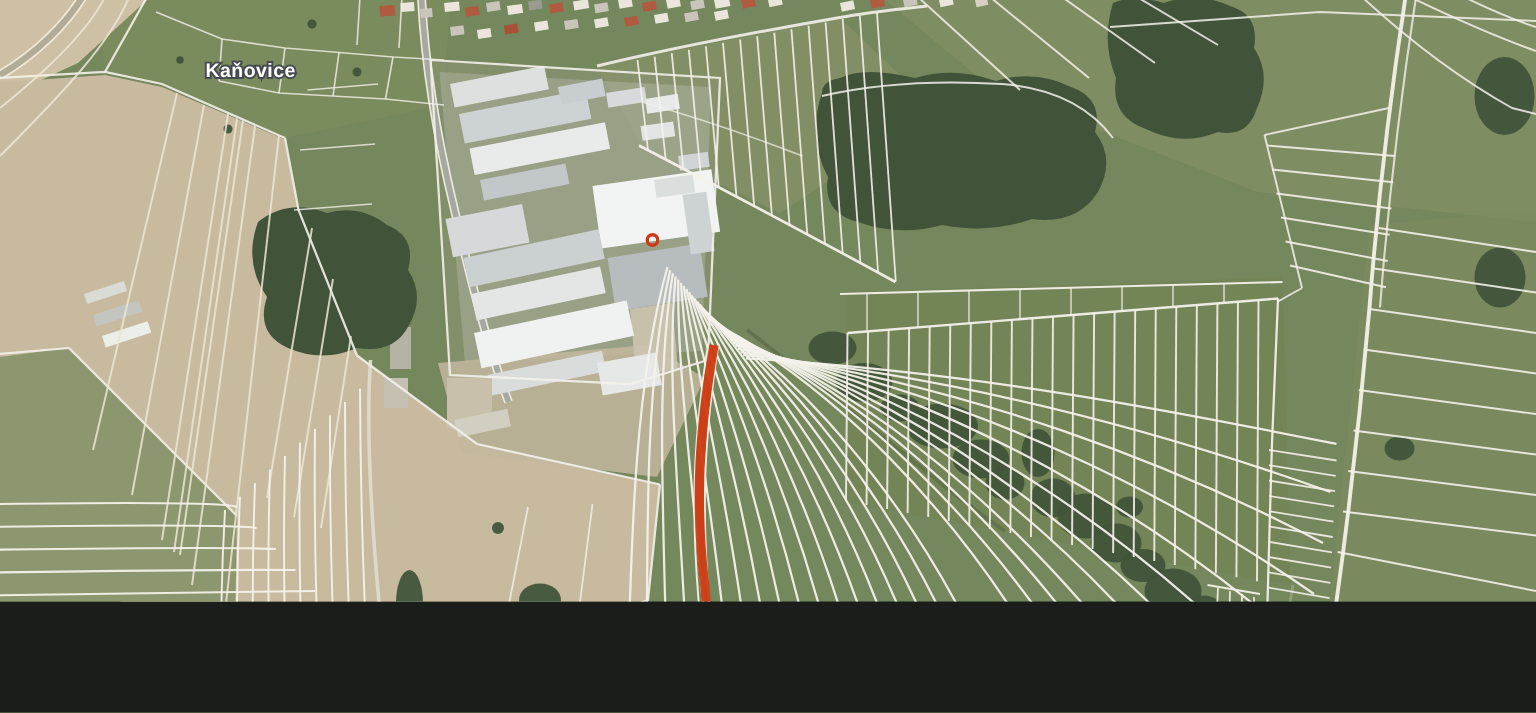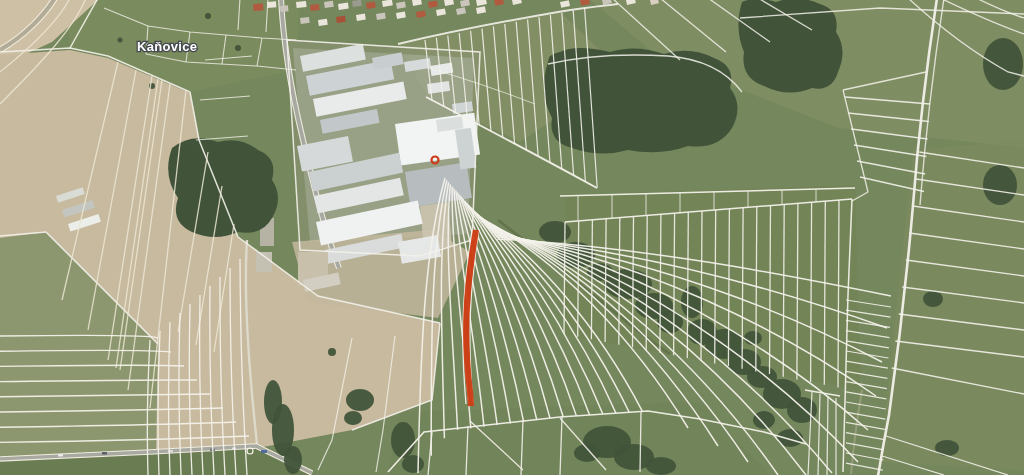--- a/index.html
+++ b/index.html
@@ -1,16 +1,16 @@
 <!DOCTYPE html>
 <html><head>
 <meta charset="utf-8">
 <style>
   html,body{margin:0;padding:0;background:#1b1d1a;}
-  .stage{position:relative;width:1024px;height:475px;overflow:hidden;}
+  .stage{position:relative;width:1024px;height:401px;overflow:hidden;}
   svg{display:block;width:1024px;height:475px;}
   text.place{font:600 13px "Liberation Sans","DejaVu Sans",sans-serif;fill:#ffffff;
     stroke:#454a50;stroke-width:2.6px;paint-order:stroke;letter-spacing:.3px;}
 </style>
 </head>
 <body>
 
 <div class="stage">
   <svg id="map" viewBox="0 0 1024 475">
     <g id="terrain">

